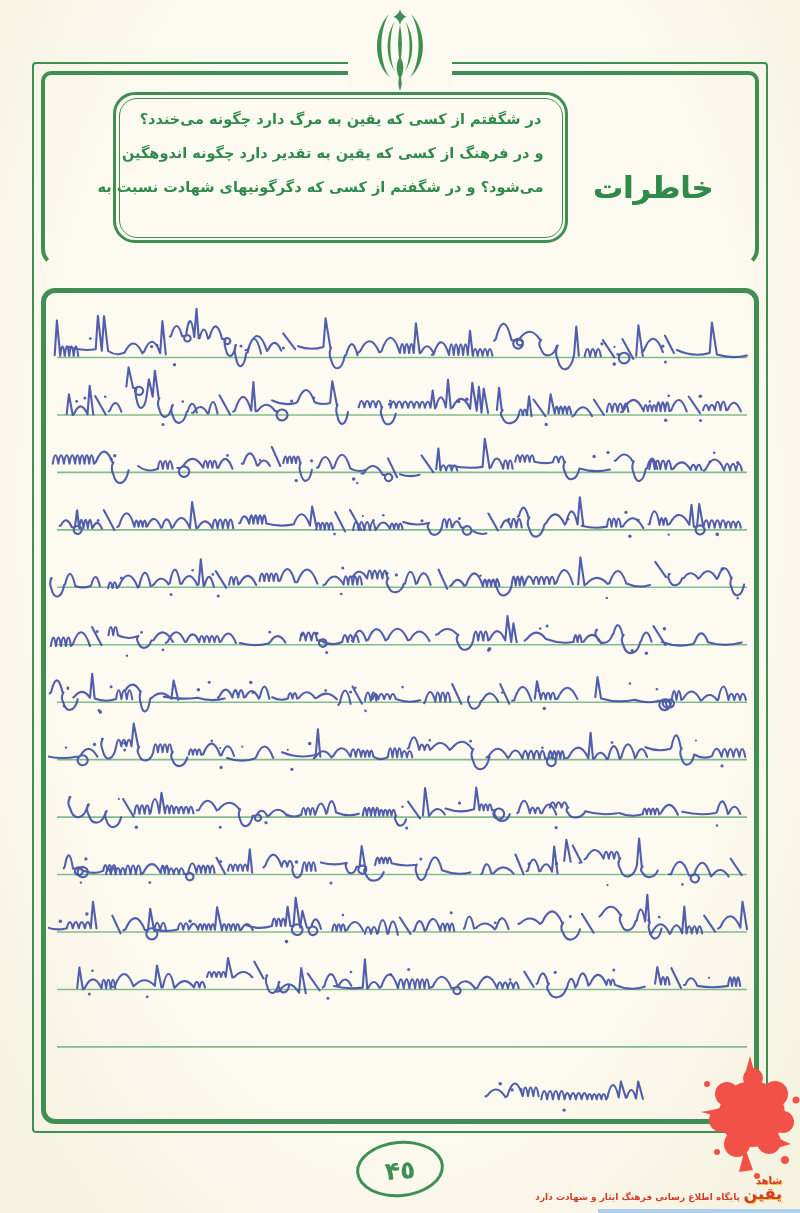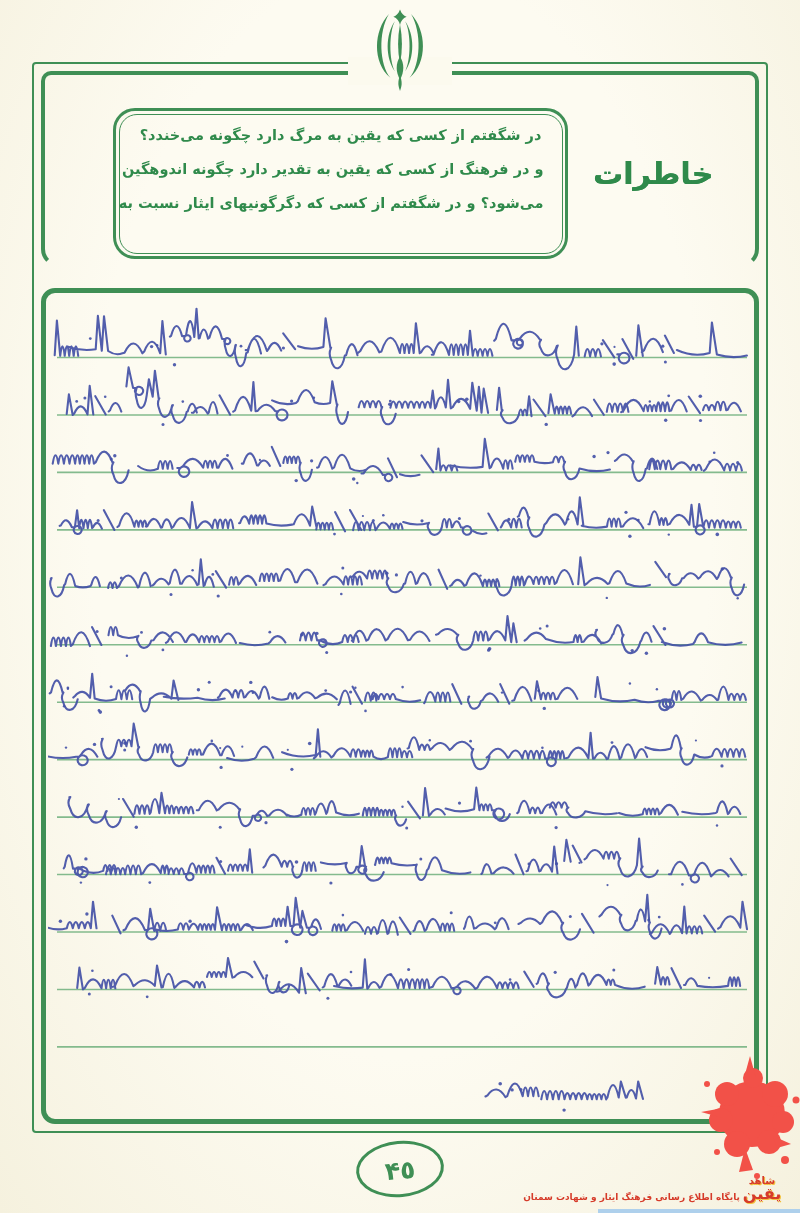--- a/index.html
+++ b/index.html
@@ -13,44 +13,44 @@
   .frame-thin{left:32px;top:62px;width:736px;height:1071px;
     border:2px solid #3f8f55;border-radius:4px;}
   .frame-head{left:41px;top:71px;width:718px;height:196px;
     border:4.5px solid #3f8f55;border-bottom:4.5px solid transparent;
     border-radius:10px 10px 18px 18px;}
   .frame-body{left:41px;top:288px;width:718px;height:836px;
     border:5px solid #3f8f55;border-radius:14px;}
   .emblem-mask{left:348px;top:57px;width:104px;height:28px;background:#fcfaee;}
   .emblem{left:362px;top:8px;width:76px;height:86px;color:#3f8f55;}
   
-  .quote-box{left:113px;top:108px;width:455px;height:151px;
+  .quote-box{left:113px;top:92px;width:455px;height:151px;
     border:3.5px solid #3f8f55;border-radius:22px;}
   .quote-inner{position:absolute;left:2.5px;top:2.5px;right:2.5px;bottom:2.5px;
     border:1.5px solid #3f8f55;border-radius:18px;padding:3px 18px 0 18px;}
   .qline{direction:rtl;color:#2f8a4b;font-size:14.5px;font-weight:600;
     height:34px;line-height:34px;white-space:nowrap;}
   .qline.qc{text-align:center;}
   .qline.qj{text-align:justify;text-align-last:justify;}
   
-  .title{left:588px;top:156px;width:130px;text-align:center;direction:rtl;
+  .title{left:588px;top:170px;width:130px;text-align:center;direction:rtl;
     color:#2f8a4b;font-size:30px;font-weight:bold;letter-spacing:1px;
     text-shadow:0.4px 0 0 #2f8a4b;}
   
   #manuscript{left:0;top:0;width:800px;height:1213px;pointer-events:none;}
   
   .pagenum{left:356px;top:1141px;width:88px;height:56px;
     border:3px solid #3f8f55;border-radius:50%;transform:rotate(-5deg);
     text-align:center;}
   .pagenum span{display:block;direction:rtl;color:#3f8f55;font-size:25px;
     font-weight:bold;line-height:54px;}
   
   .blot{left:695px;top:1052px;width:110px;height:128px;}
   
-  .wm-logo{left:742px;top:1176px;width:40px;text-align:center;direction:rtl;
+  .wm-logo{left:742px;top:1176px;width:40px;direction:rtl;
     color:#d63b2a;font-weight:bold;text-shadow:1px 1px 0 #f3c23c;}
   .wm-logo-top{font-size:10px;line-height:10px;}
   .wm-logo-bottom{font-size:16px;line-height:16px;}
   .wm-text{right:60px;top:1192px;direction:rtl;white-space:nowrap;
     color:#d63b2a;font-size:9px;font-weight:bold;letter-spacing:-0.2px;}
   .wm-bar{left:598px;top:1209px;width:202px;height:4px;background:#aed0ec;}
 </style>
 </head>
 <body>
 
@@ -71,21 +71,21 @@
       <path d="M57 18 C70 36 70 68 57 86 C65 71 65 33 57 18 Z"></path>
       <path d="M35 8 C14 30 12 74 37 95 C22 77 20 33 35 8 Z"></path>
       <path d="M65 8 C86 30 88 74 63 95 C78 77 80 33 65 8 Z"></path>
     </g>
   </svg>
 
   <div class="abs quote-box">
     <div class="quote-inner">
       <div class="qline qc" dir="rtl">در شگفتم از کسی که یقین به مرگ دارد چگونه می‌خندد؟</div>
       <div class="qline qj" dir="rtl">و در فرهنگ از کسی که یقین به تقدیر دارد چگونه اندوهگین</div>
-      <div class="qline qj" dir="rtl">می‌شود؟ و در شگفتم از کسی که دگرگونیهای ایثار نسبت به</div>
+      <div class="qline qj" dir="rtl">می‌شود؟ و در شگفتم از کسی که دگرگونیهای شهادت نسبت به</div>
     </div>
   </div>
 
   <div class="abs title">خاطرات</div>
 
   <svg id="manuscript" class="abs" viewBox="0 0 800 1213">
       <clipPath id="boxclip">
         <rect x="48" y="295" width="704" height="822" rx="10"></rect>
       </clipPath>
       <g clip-path="url(#boxclip)">
@@ -335,16 +335,16 @@
       <circle cx="90" cy="108" r="4"></circle>
       <circle cx="62" cy="124" r="3"></circle>
       <circle cx="22" cy="100" r="3"></circle>
     </g>
   </svg>
 
   <div class="abs wm-logo">
     <div class="wm-logo-top">شاهد</div>
     <div class="wm-logo-bottom">یقین</div>
   </div>
-  <div class="abs wm-text">پایگاه اطلاع رسانی فرهنگ ایثار و شهادت سمنان</div>
+  <div class="abs wm-text">پایگاه اطلاع رسانی فرهنگ ایثار و شهادت دارد</div>
   <div class="abs wm-bar"></div>
 
 </div>
 
 </body></html>

